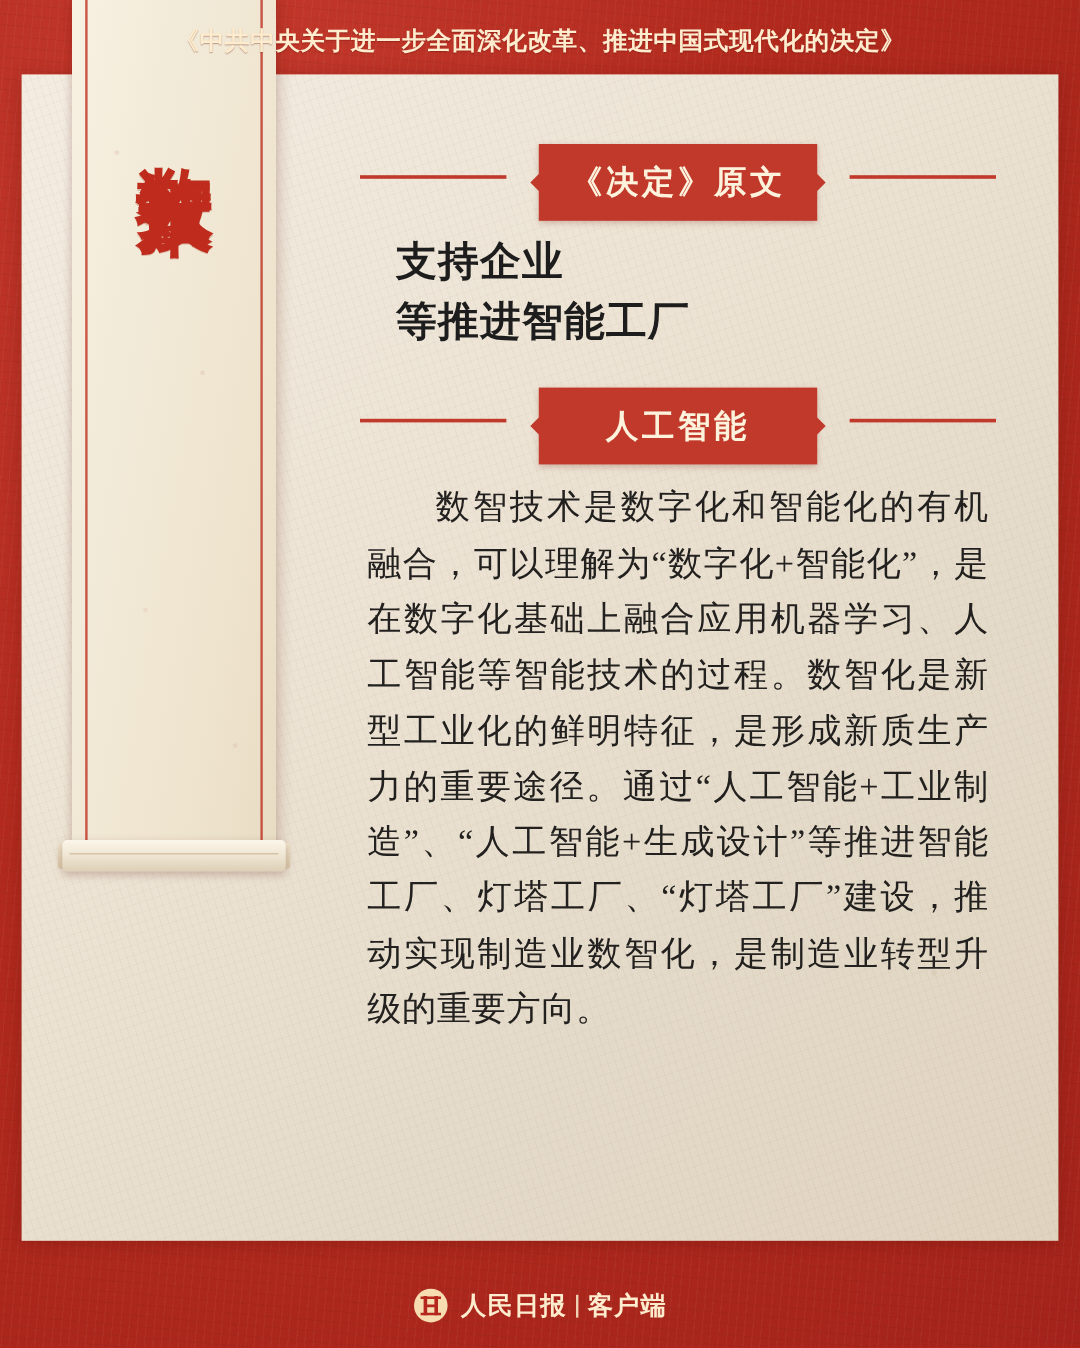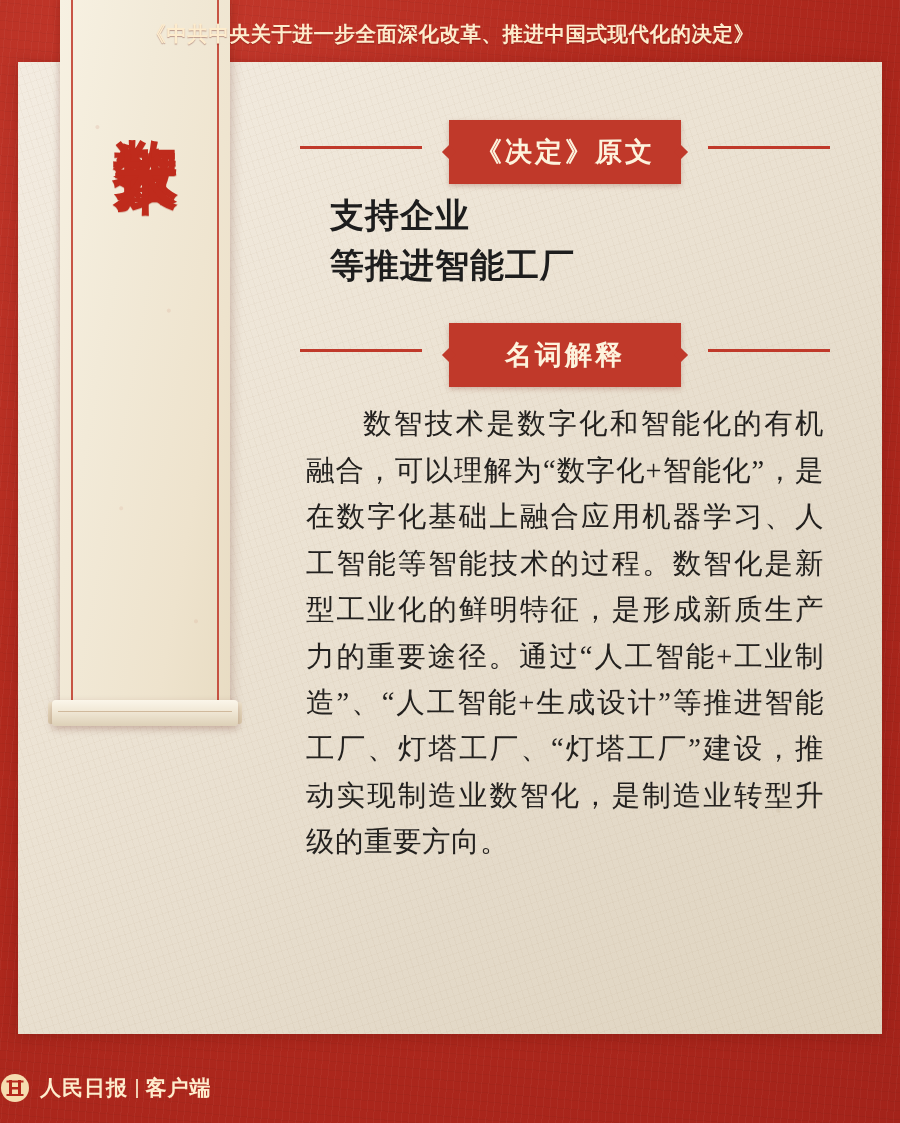--- a/index.html
+++ b/index.html
@@ -216,21 +216,21 @@
   .banner .plaque::after { right: -5px; }
 
   
   .quote {
     margin: 22px 0 30px 30px;
     color: #1d1d1d;
     font-size: 34px;
     line-height: 1.46;
     font-weight: 700;
     letter-spacing: 1px;
-    font-family: Liberation Mono, monospace;
+    font-family: Liberation Serif, serif;
   }
   .quote div { white-space: nowrap; }
 
   
   .explain {
     margin: 26px 6px 0 6px;
     color: #23211f;
     font-size: 28.5px;
     line-height: 1.63;
     text-indent: 2em;
@@ -240,20 +240,21 @@
   }
 
   
   .footer {
     position: absolute;
     left: 0;
     bottom: 20px;
     width: 900px;
     display: flex;
     align-items: center;
+    justify-content: center;
     gap: 10px;
     z-index: 20;
   }
   .logo-mark {
     width: 30px;
     height: 30px;
     position: relative;
     flex: 0 0 auto;
   }
   .footer-text {
@@ -304,21 +305,21 @@
     </div>
 
     <div class="quote">
       <div>支持企业</div>
       <div>等推进智能工厂</div>
     </div>
 
     <div class="banner">
       <div class="line left"></div>
       <div class="line right"></div>
-      <div class="plaque">名词解释</div>
+      <div class="plaque">人工智能</div>
     </div>
 
     <div class="explain">数智技术是数字化和智能化的有机融合，可以理解为“数字化+智能化”，是在数字化基础上融合应用机器学习、人工智能等智能技术的过程。数智化是新型工业化的鲜明特征，是形成新质生产力的重要途径。通过“人工智能+工业制造”、“人工智能+生成设计”等推进智能工厂、灯塔工厂、“灯塔工厂”建设，推动实现制造业数智化，是制造业转型升级的重要方向。</div>
   </div>
 
   <div class="footer">
     <span class="logo-mark">
       <svg width="30" height="30" viewBox="0 0 30 30" aria-hidden="true">
         <circle cx="15" cy="15" r="14" fill="#f6dcb0"></circle>
         <path d="M9 7 h3 v16 h-3z M18 7 h3 v16 h-3z M9 14 h12 v2.4 h-12z" fill="#b5271d"></path>

